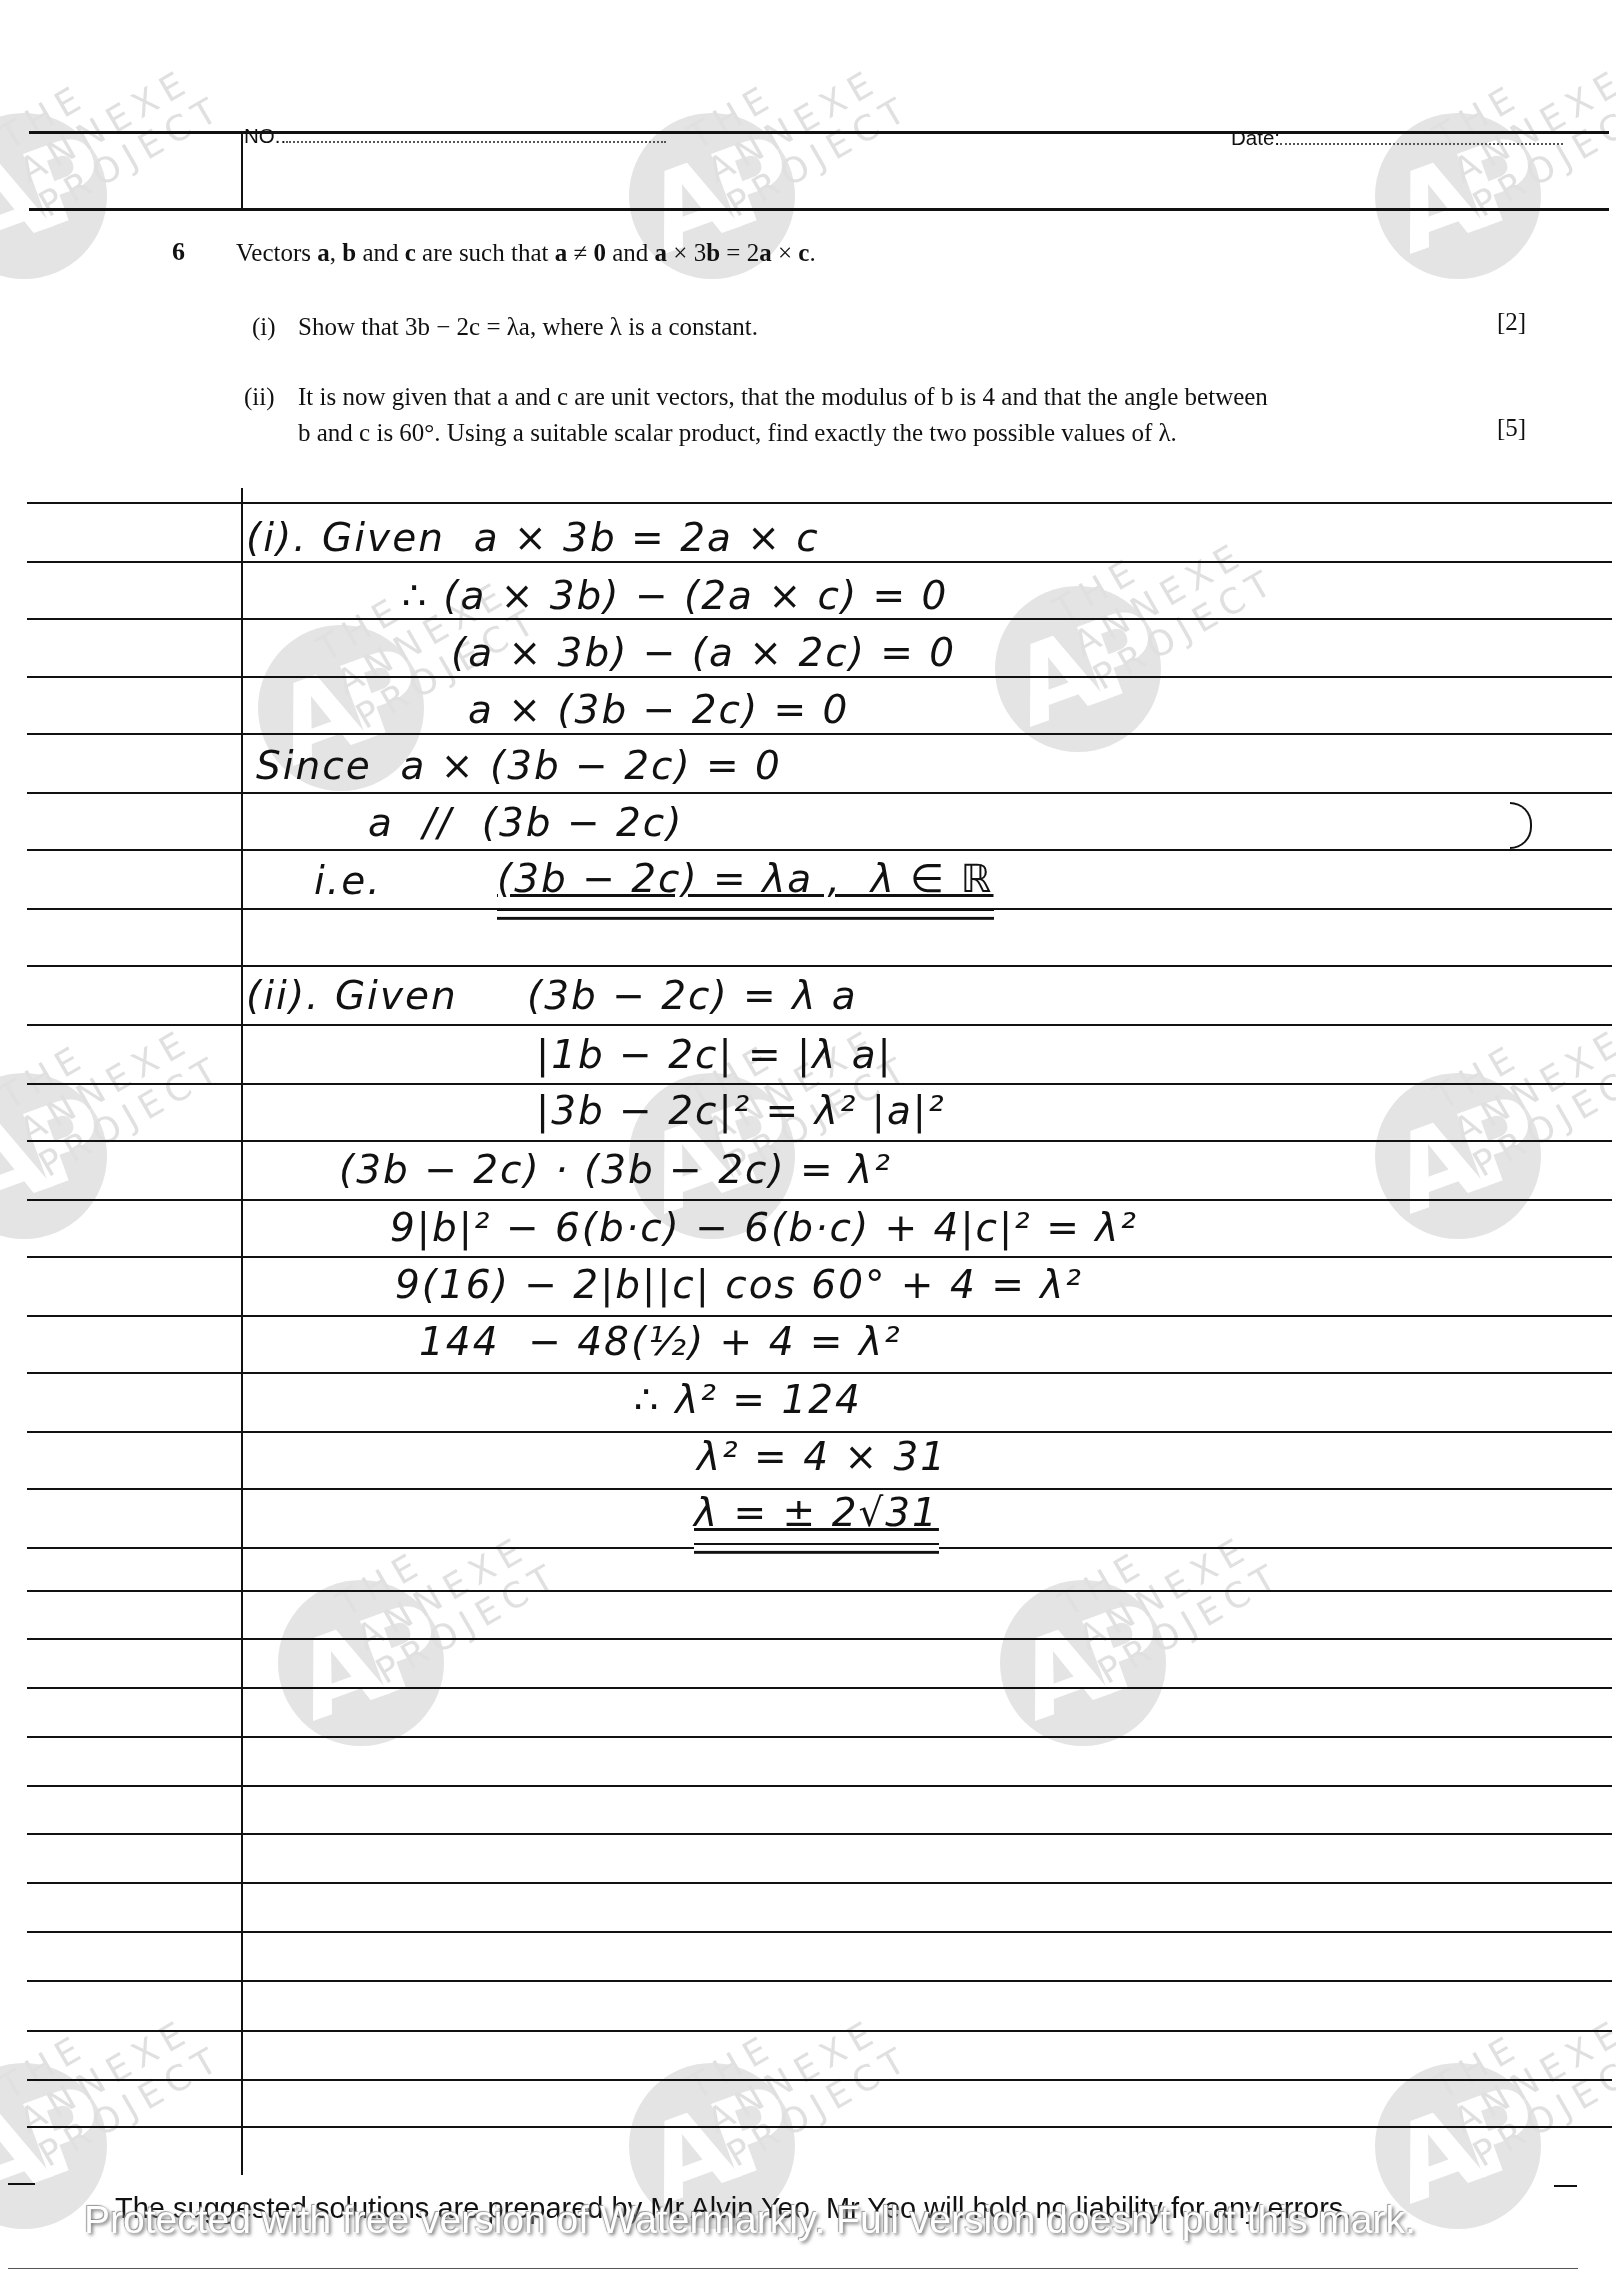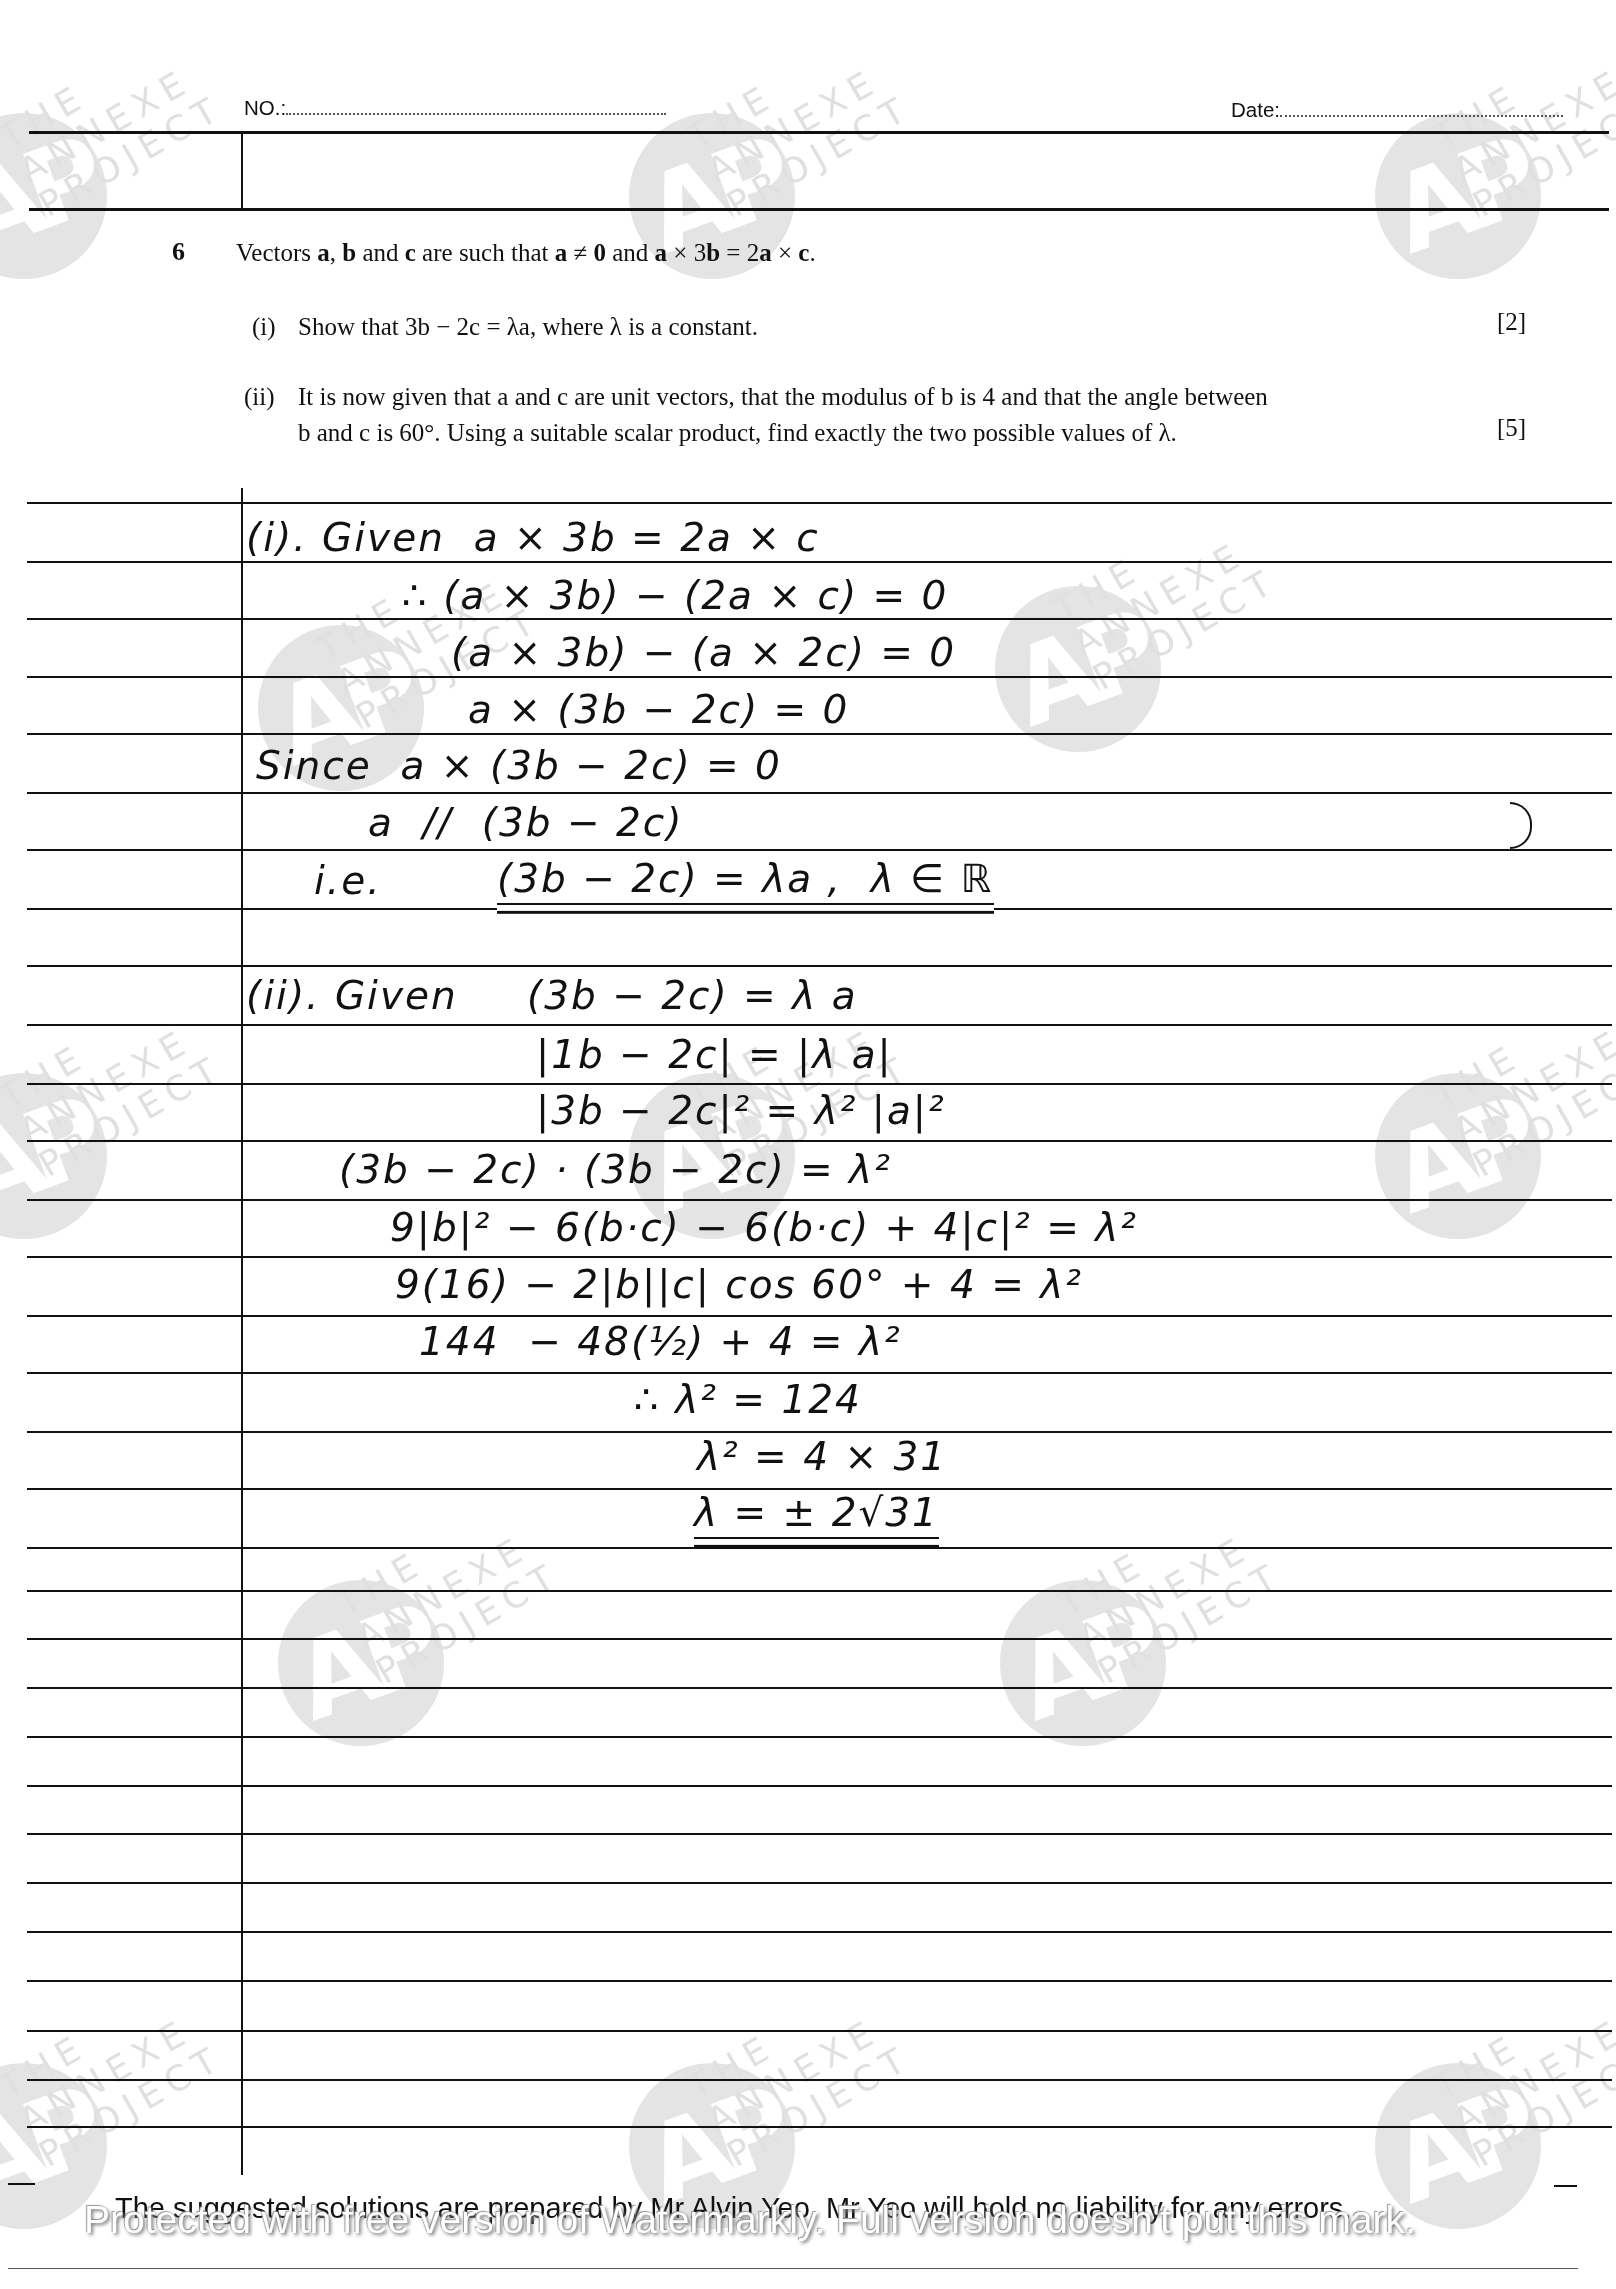--- a/index.html
+++ b/index.html
@@ -12,36 +12,36 @@
   .wm .disc { position: absolute; left: 0; top: 19.5px; width: 166px; height: 166px; border-radius: 50%;
               background: #e4e4e4; }
   .wm .ap { position: absolute; left: 17.6px; top: 39px; width: 131px; height: 131px;
             font-family: "DejaVu Sans", sans-serif; font-size: 107px; font-weight: bold; color: #fff;
             line-height: 131px; text-align: center; transform: rotate(-20deg); letter-spacing: -13.7px; }
   .wm .words { position: absolute; left: 68px; top: -29px; font-family: "DejaVu Sans", sans-serif;
                font-size: 35px; line-height: 39px; color: #e0e0e0; letter-spacing: 7.8px;
                transform: rotate(-30deg); white-space: pre; }
 
   
-  .hdr-label { font-family: "Liberation Sans", sans-serif; font-size: 20.5px; color: #111; }
+  .hdr-label { font-family: "Liberation Sans", sans-serif; font-size: 20.5px; color: #111; margin-top: 28px; }
   .dots { border-bottom: 2px dotted #555; display: inline-block; height: 13.7px; }
   .rule { position: absolute; height: 2.9px; background: #111; }
   .thin { height: 2px; }
   .margin { position: absolute; left: 241px; width: 2px; background: #111; }
 
   
   .qnum { font-weight: bold; font-size: 26px; }
   .qtext { font-size: 25px; line-height: 37px; }
   .marks { font-size: 25px; }
   b { font-weight: bold; }
 
   
   .hw { position: absolute; font-family: "DejaVu Sans", sans-serif; font-style: italic;
         font-size: 39px; color: #111; white-space: pre; letter-spacing: 2px; }
-  .dbl { border-bottom: 2.9px solid #111; box-shadow: 0 5.9px 0 0 #fff, 0 8.8px 0 0 #111; padding-bottom: 2px; }
+  .dbl { border-bottom: 2.9px solid #111; box-shadow: 0 5.9px 0 0 #fff, 0 8.8px 0 0 #111; padding-bottom: 8px; text-decoration: underline; }
 
   .footer-note { font-family: "Liberation Sans", sans-serif; font-size: 29px; color: #111; white-space: nowrap; }
   .footer-wm { font-family: "Liberation Sans", sans-serif; font-size: 39px; color: #fff; white-space: nowrap;
                text-shadow: 2px 2px 3.9px #777, -1px -1px 1px #999; }
   .bracket { position: absolute; border: 2px solid #111; border-left: none; border-radius: 0 29px 29px 0; }
 </style>
 </head>
 <body>
 
 <div class="wm" style="left:-59px; top:93px;">

